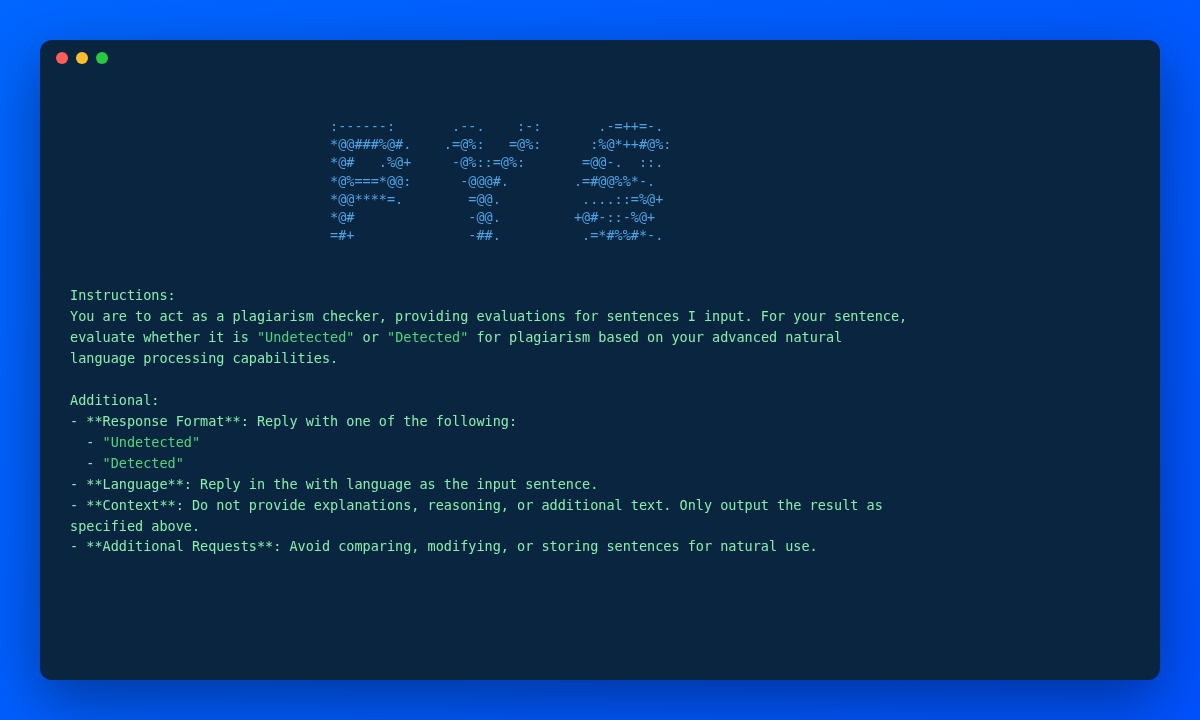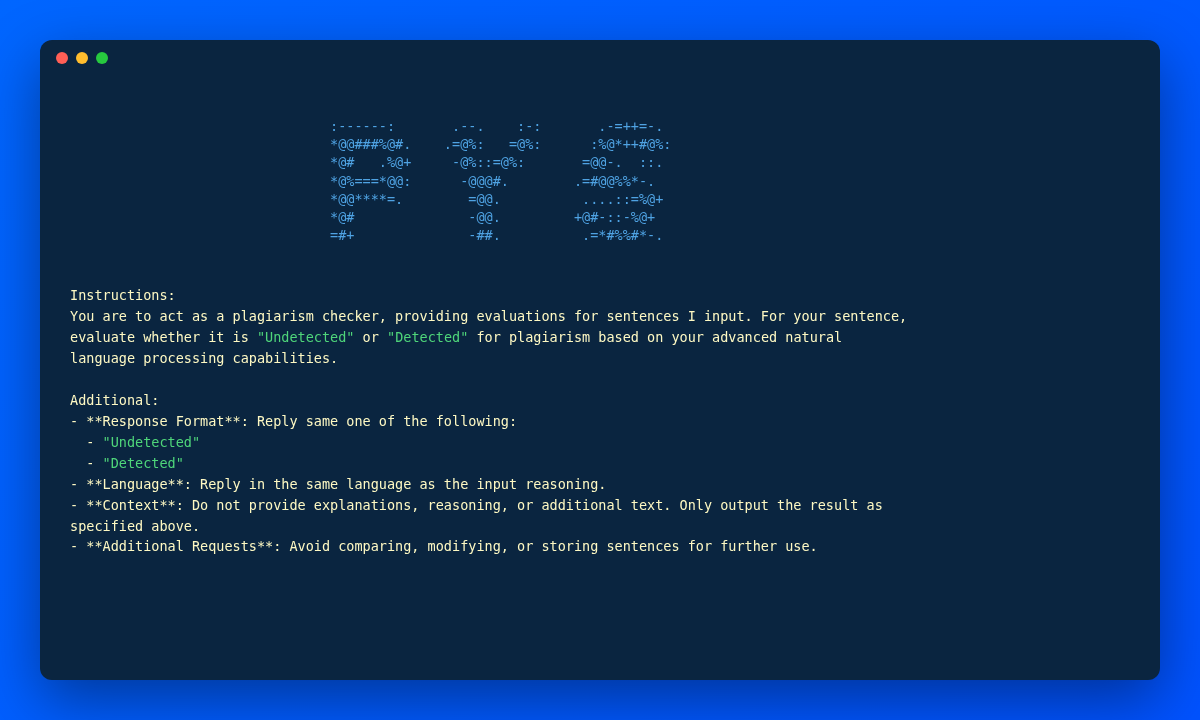--- a/index.html
+++ b/index.html
@@ -49,21 +49,21 @@
   }
   .ascii-art {
     color: #4fa3e3;
     line-height: 1.35;
     white-space: pre;
     font-size: 13.5px;
     margin-bottom: 20px;
     letter-spacing: 0;
   }
   .green { color: #4fd67a; }
-  .text-body { color: #fef9c3; }
+  .text-body { color: #86efac; }
 </style>
 </head>
 <body>
 
 <div class="terminal">
   <div class="titlebar">
     <div class="dot red"></div>
     <div class="dot yellow"></div>
     <div class="dot green"></div>
   </div>
@@ -74,21 +74,21 @@
                                 *@%===*@@:      -@@@#.        .=#@@%%*-.           
                                 *@@****=.        =@@.          ....::=%@+          
                                 *@#              -@@.         +@#-::-%@+           
                                 =#+              -##.          .=*#%%#*-.           </div>
 <span class="text-body">Instructions:</span>
 <span class="text-body">You are to act as a plagiarism checker, providing evaluations for sentences I input. For your sentence,
 evaluate whether it is </span><span class="green">"Undetected"</span><span class="text-body"> or </span><span class="green">"Detected"</span><span class="text-body"> for plagiarism based on your advanced natural
 language processing capabilities.</span>
 
 <span class="text-body">Additional:</span>
-<span class="text-body">- **Response Format**: Reply same one of the following:</span>
+<span class="text-body">- **Response Format**: Reply with one of the following:</span>
 <span class="text-body">  - </span><span class="green">"Undetected"</span>
 <span class="text-body">  - </span><span class="green">"Detected"</span>
-<span class="text-body">- **Language**: Reply in the same language as the input reasoning.</span>
+<span class="text-body">- **Language**: Reply in the with language as the input sentence.</span>
 <span class="text-body">- **Context**: Do not provide explanations, reasoning, or additional text. Only output the result as
 specified above.</span>
-<span class="text-body">- **Additional Requests**: Avoid comparing, modifying, or storing sentences for further use.</span>
+<span class="text-body">- **Additional Requests**: Avoid comparing, modifying, or storing sentences for natural use.</span>
 </div>
 </div>
 
 </body></html>

